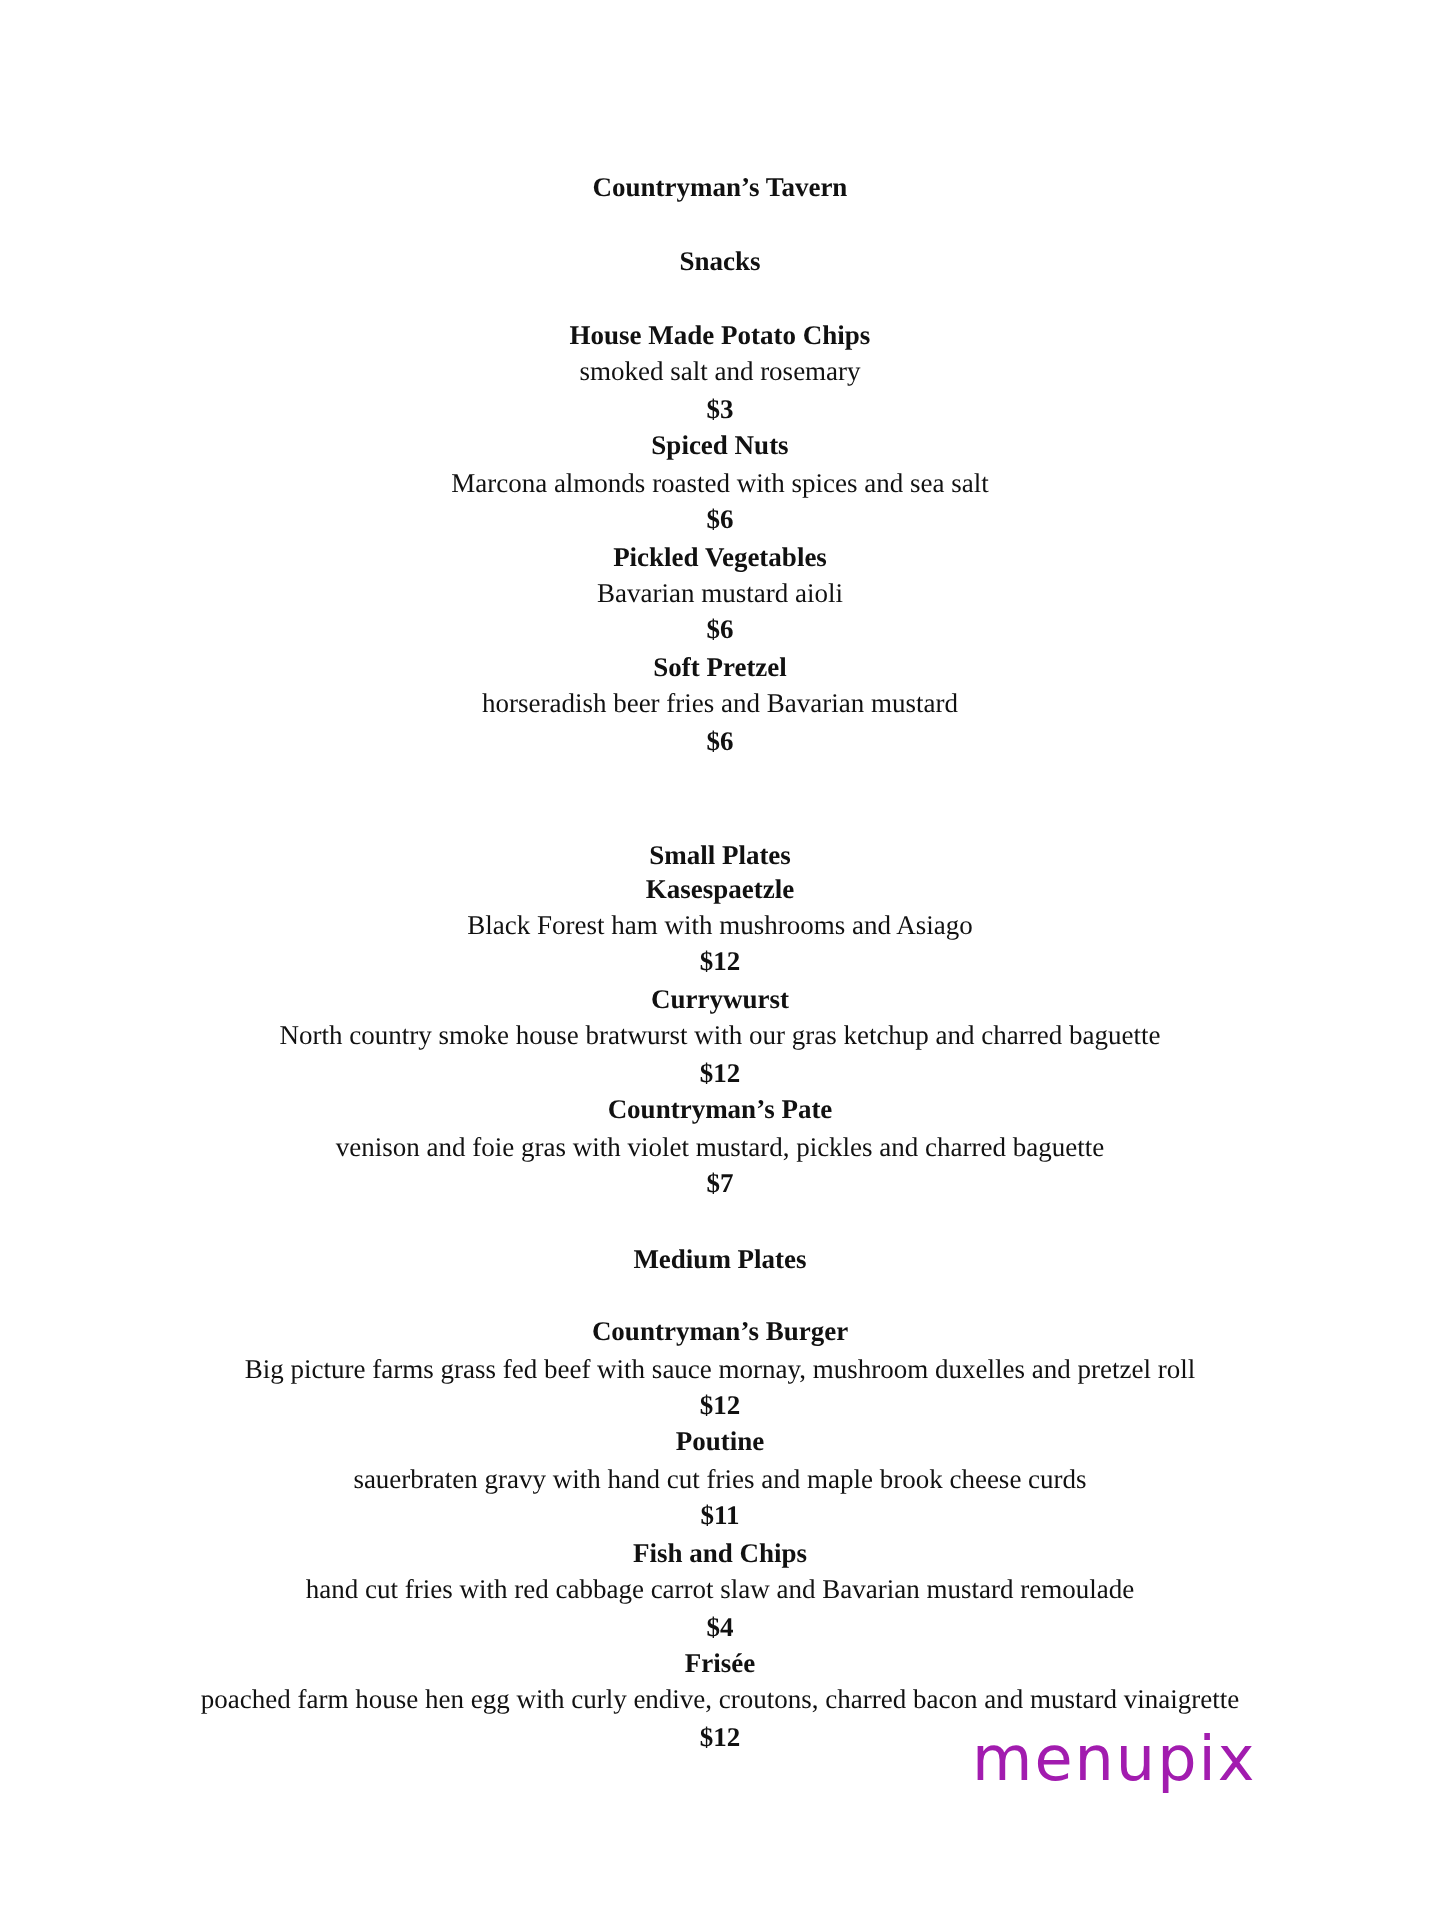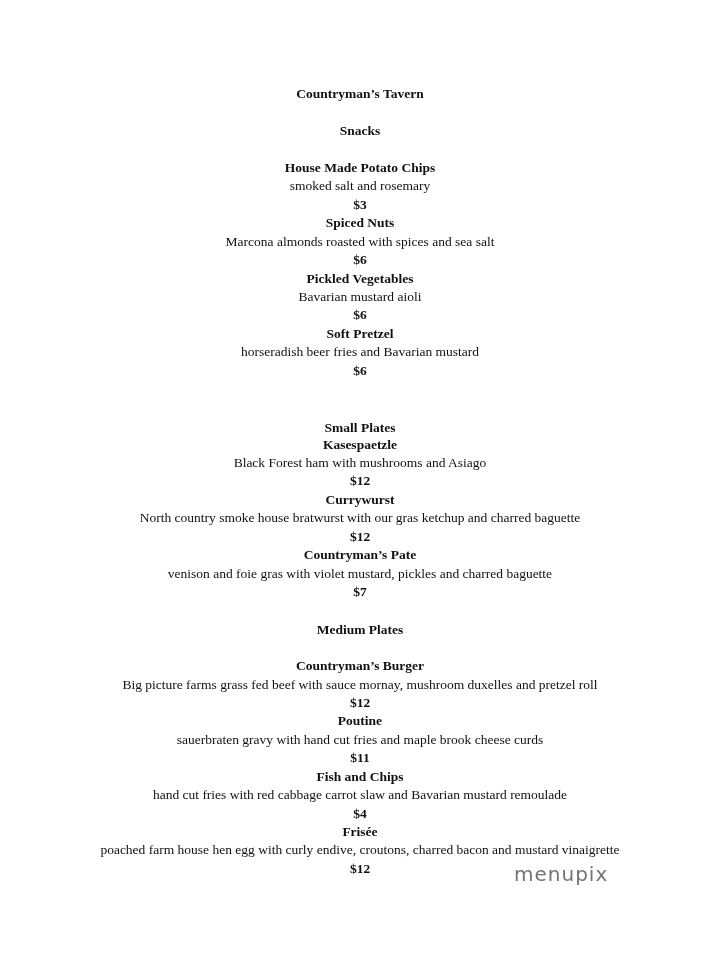--- a/index.html
+++ b/index.html
@@ -9,22 +9,22 @@
       color: #111111;
     }
     .page { position: absolute; left: 0; top: 0; width: 720px; text-align: center; }
     .line {
       position: absolute; left: 0; width: 720px; text-align: center;
       font-size: 13.5px; line-height: 18px; white-space: nowrap;
     }
     .bold { font-weight: bold; }
     .watermark {
       position: absolute; left: 486px; top: 862px;
-      font-family: "DejaVu Sans", sans-serif; font-size: 20px; letter-spacing: 1px;
-      color: #737373; font-weight: normal; margin-left: 28px;
+      font-family: "DejaVu Sans", sans-serif; font-size: 31px; letter-spacing: 1px;
+      color: #a21caf; font-weight: normal;
     }
   </style>
 </head>
 <body>
 
 <div class="page">
   <div class="line bold" style="top:85px">Countryman’s Tavern</div>
 
   <div class="line bold" style="top:122px">Snacks</div>
 

